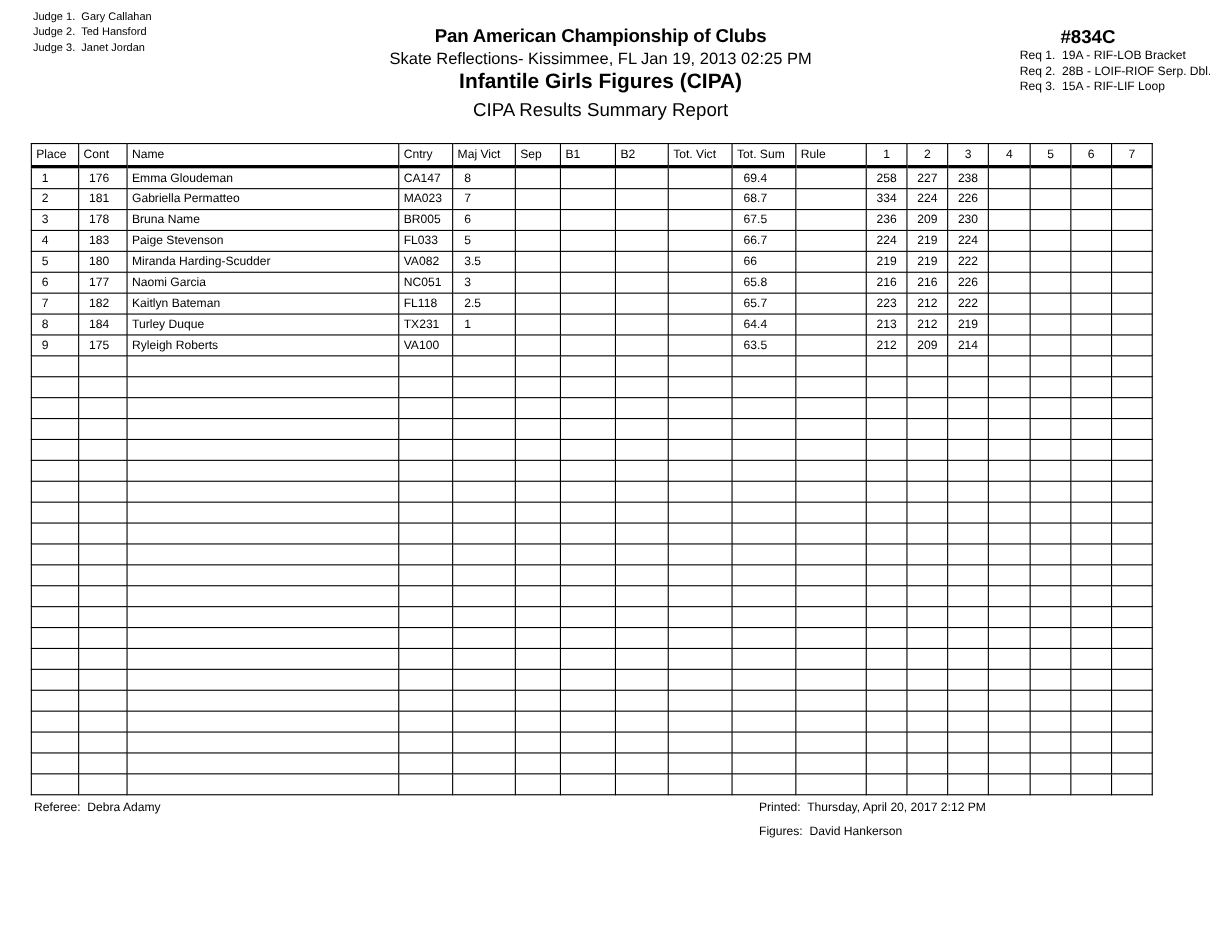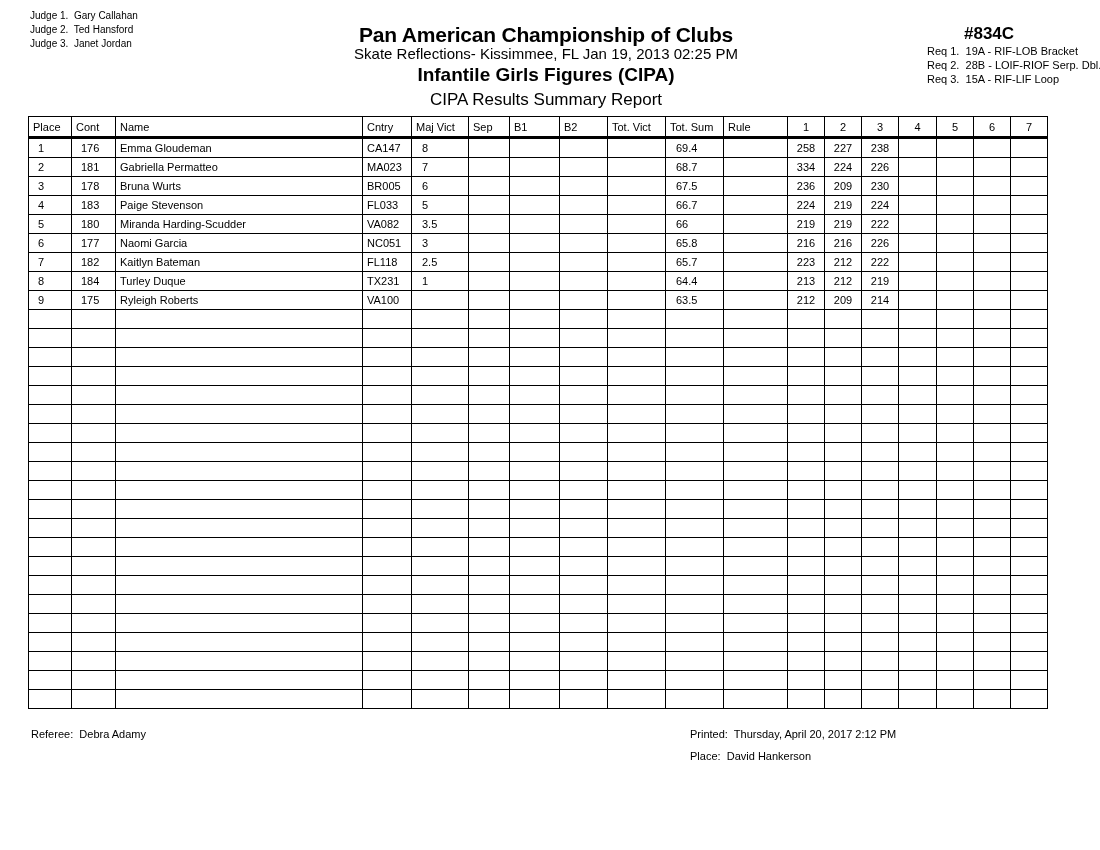--- a/index.html
+++ b/index.html
@@ -2,27 +2,27 @@
 <html><head>
 <meta charset="utf-8">
 <style>
   html, body { margin:0; padding:0; background:#ffffff; }
   body { width:1100px; height:850px; position:relative; overflow:hidden;
          font-family:"Liberation Sans", sans-serif; color:#000; }
   .abs { position:absolute; white-space:nowrap; }
   .judges { left:30px; top:9px; font-size:10px; line-height:14px; }
   .judges div, .reqs div { display:block; }
   .center { left:0; width:1092px; text-align:center; }
-  .t1 { top:23px; font-size:21px; font-weight:bold; letter-spacing:-0.2px; }
+  .t1 { top:23px; font-size:17px; font-weight:bold; letter-spacing:-0.2px; }
   .t2 { top:45px; font-size:15px; }
   .t3 { top:64px; font-size:19px; font-weight:bold; }
   .t4 { top:90px; font-size:17px; }
   .event-code { left:964px; top:24px; font-size:17px; font-weight:bold; }
   .reqs { left:891px; top:44px; font-size:11px; line-height:14px;margin-left:36px; }
-  table.results { position:absolute; left:28px; top:116px; border-collapse:collapse;
+  table.results { position:absolute; left:28px; top:130px; border-collapse:collapse;
                   table-layout:fixed; font-size:11px; }
   table.results td, table.results th { border:1px solid #000; height:18px; padding:0 0 0 4px;
                   font-weight:normal; text-align:left; white-space:nowrap; overflow:hidden; line-height:18px; }
   table.results thead th { border-bottom:3px solid #000; padding-top:1px; }
   table.results td.c, table.results th.c { text-align:center; padding:0; }
   table.results td.p { padding-left:9px; }
   table.results td.n { padding-left:10px; }
   .foot { font-size:11px; }
   .referee { left:31px; top:728px; }
   .printed { left:690px; top:728px; }
@@ -130,21 +130,21 @@
         <td class="c">224</td>
         <td class="c">226</td>
         <td class="c"></td>
         <td class="c"></td>
         <td class="c"></td>
         <td class="c"></td>
       </tr>
       <tr>
         <td class="p">3</td>
         <td class="p">178</td>
-        <td>Bruna Wurts</td>
+        <td>Bruna Name</td>
         <td>BR005</td>
         <td class="n">6</td>
         <td></td>
         <td></td>
         <td></td>
         <td></td>
         <td class="n">67.5</td>
         <td></td>
         <td class="c">236</td>
         <td class="c">209</td>
@@ -692,13 +692,13 @@
         <td></td>
         <td></td>
         <td></td>
         <td></td>
       </tr>
     </tbody>
 </table>
 
 <div class="abs foot referee"><span>Referee:</span>&nbsp; <span>Debra Adamy</span></div>
 <div class="abs foot printed"><span>Printed:</span>&nbsp; <span>Thursday, April 20, 2017  2:12 PM</span></div>
-<div class="abs foot scorer"><span>Place:</span>&nbsp; <span>David Hankerson</span></div>
+<div class="abs foot scorer"><span>Figures:</span>&nbsp; <span>David Hankerson</span></div>
 
 </body></html>

